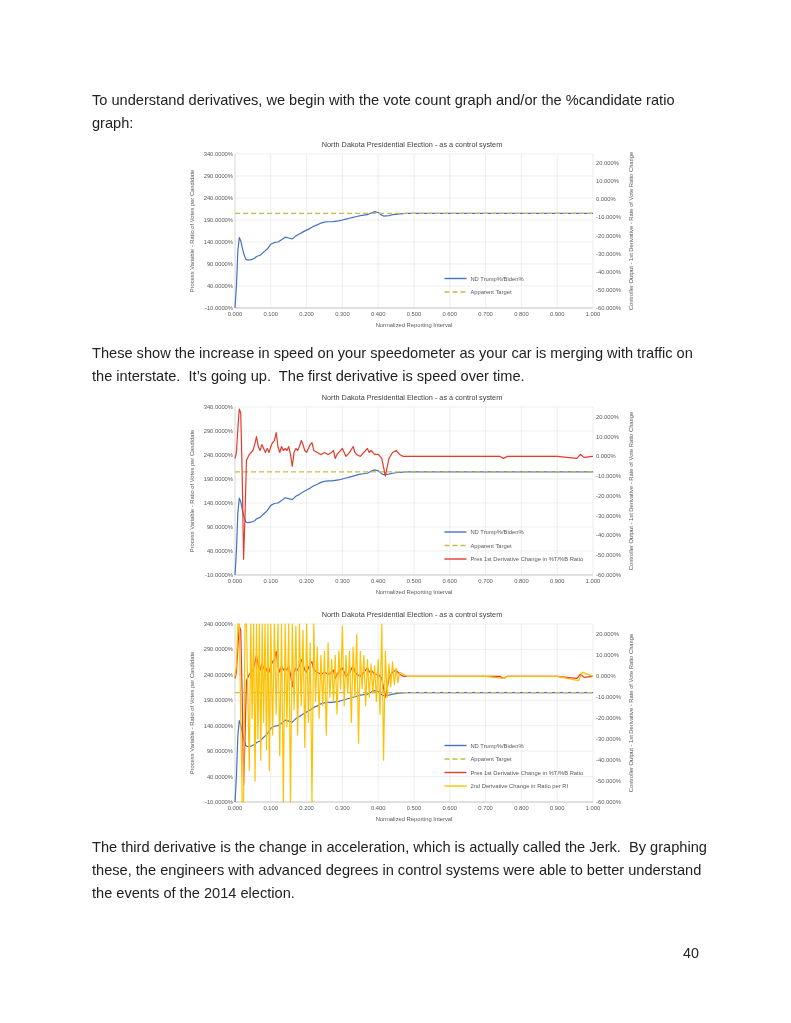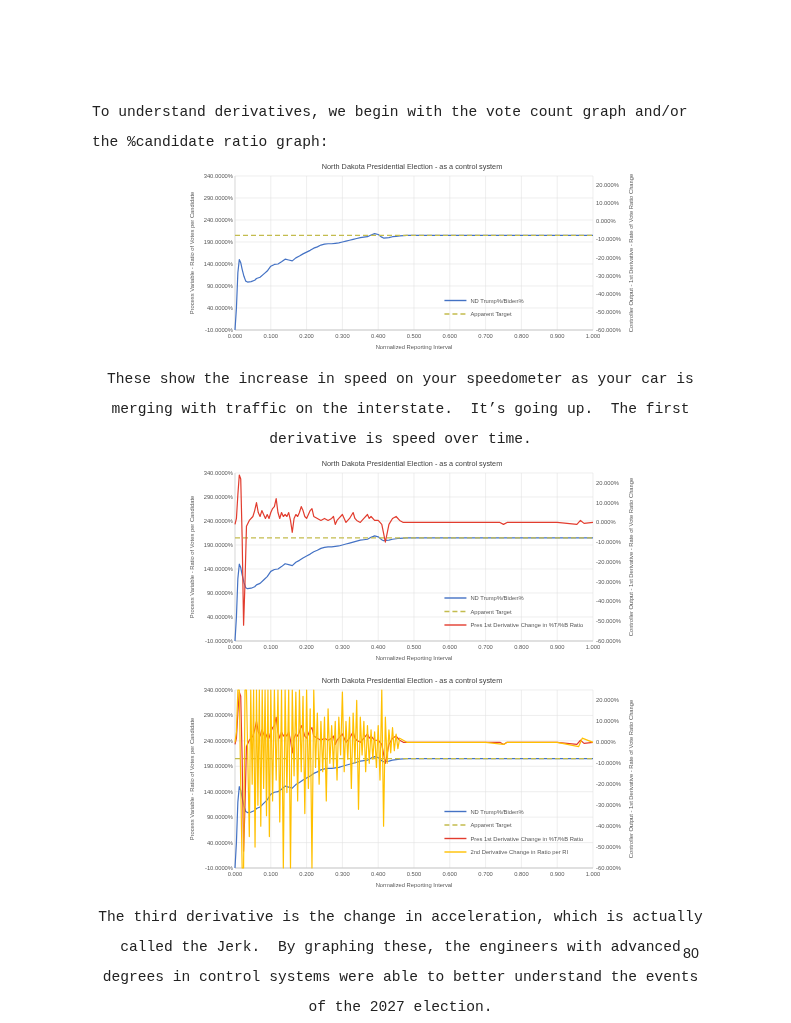--- a/index.html
+++ b/index.html
@@ -5,30 +5,29 @@
   html,body{margin:0;padding:0;background:#ffffff;}
   .page{
     position:relative;
     width:791px;height:1023px;
     background:#ffffff;
     font-family:"Liberation Sans", sans-serif;
     color:#1f1f1f;
     overflow:hidden;
   }
   .para{
-    margin:8px 0 0 92px;
+    margin:0 0 0 92px;
     width:617px;
     font-size:14.6px;
-    line-height:30px;
+    line-height:23px;
     white-space:pre-wrap;
     color:#222222;
-    font-family:Liberation Mono, monospace;
   }
   #p1{padding-top:89px;}
-  #p2,#p3,#p4{margin-top:4px;text-align:center;}
+  #p2,#p3,#p4{margin-top:4px;}
   figure.chart{
     margin:3px 0 2px 185px;
     padding:0;
     width:454px;
   }
   .pagenum{
     position:absolute;
     right:92px;
     bottom:62px;
     font-size:14.3px;
@@ -240,17 +239,17 @@
         <text x="285.42999999999995" y="139.5" font-size="5.8" fill="#595959" text-anchor="start">ND Trump%/Biden%</text>
         <line x1="259.42999999999995" y1="151" x2="281.42999999999995" y2="151" stroke="#C3BC4E" stroke-width="1.4" stroke-dasharray="5 3"></line>
         <text x="285.42999999999995" y="153" font-size="5.8" fill="#595959" text-anchor="start">Apparent Target</text>
         <line x1="259.42999999999995" y1="164.5" x2="281.42999999999995" y2="164.5" stroke="#E23C2E" stroke-width="1.4"></line>
         <text x="285.42999999999995" y="166.5" font-size="5.8" fill="#595959" text-anchor="start">Pres 1st Derivative Change in %T/%B Ratio</text>
         <line x1="259.42999999999995" y1="178" x2="281.42999999999995" y2="178" stroke="#FFC000" stroke-width="1.4"></line>
         <text x="285.42999999999995" y="180" font-size="5.8" fill="#595959" text-anchor="start">2nd Derivative Change in Ratio per RI</text>
       </svg>
   </figure>
 
-  <p class="para" id="p4">The third derivative is the change in acceleration, which is actually called the Jerk.  By graphing these, the engineers with advanced degrees in control systems were able to better understand the events of the 2027 election.</p>
-
-  <div class="pagenum">80</div>
+  <p class="para" id="p4">The third derivative is the change in acceleration, which is actually called the Jerk.  By graphing these, the engineers with advanced degrees in control systems were able to better understand the events of the 2014 election.</p>
+
+  <div class="pagenum">40</div>
 
 </div>
 
 </body></html>

